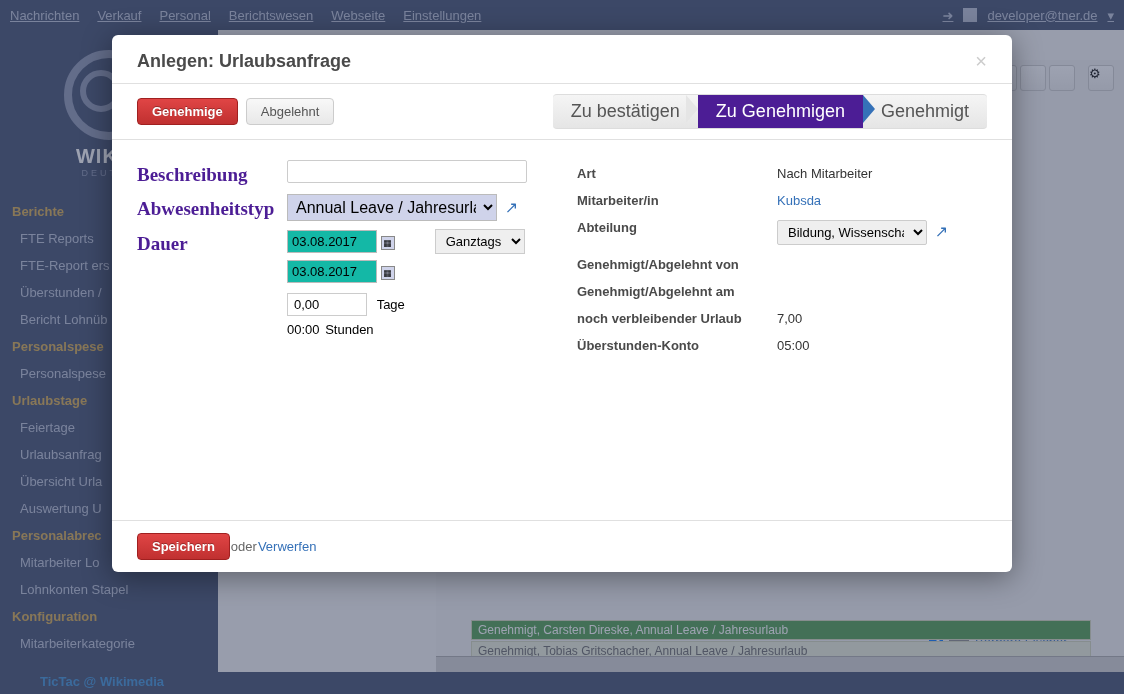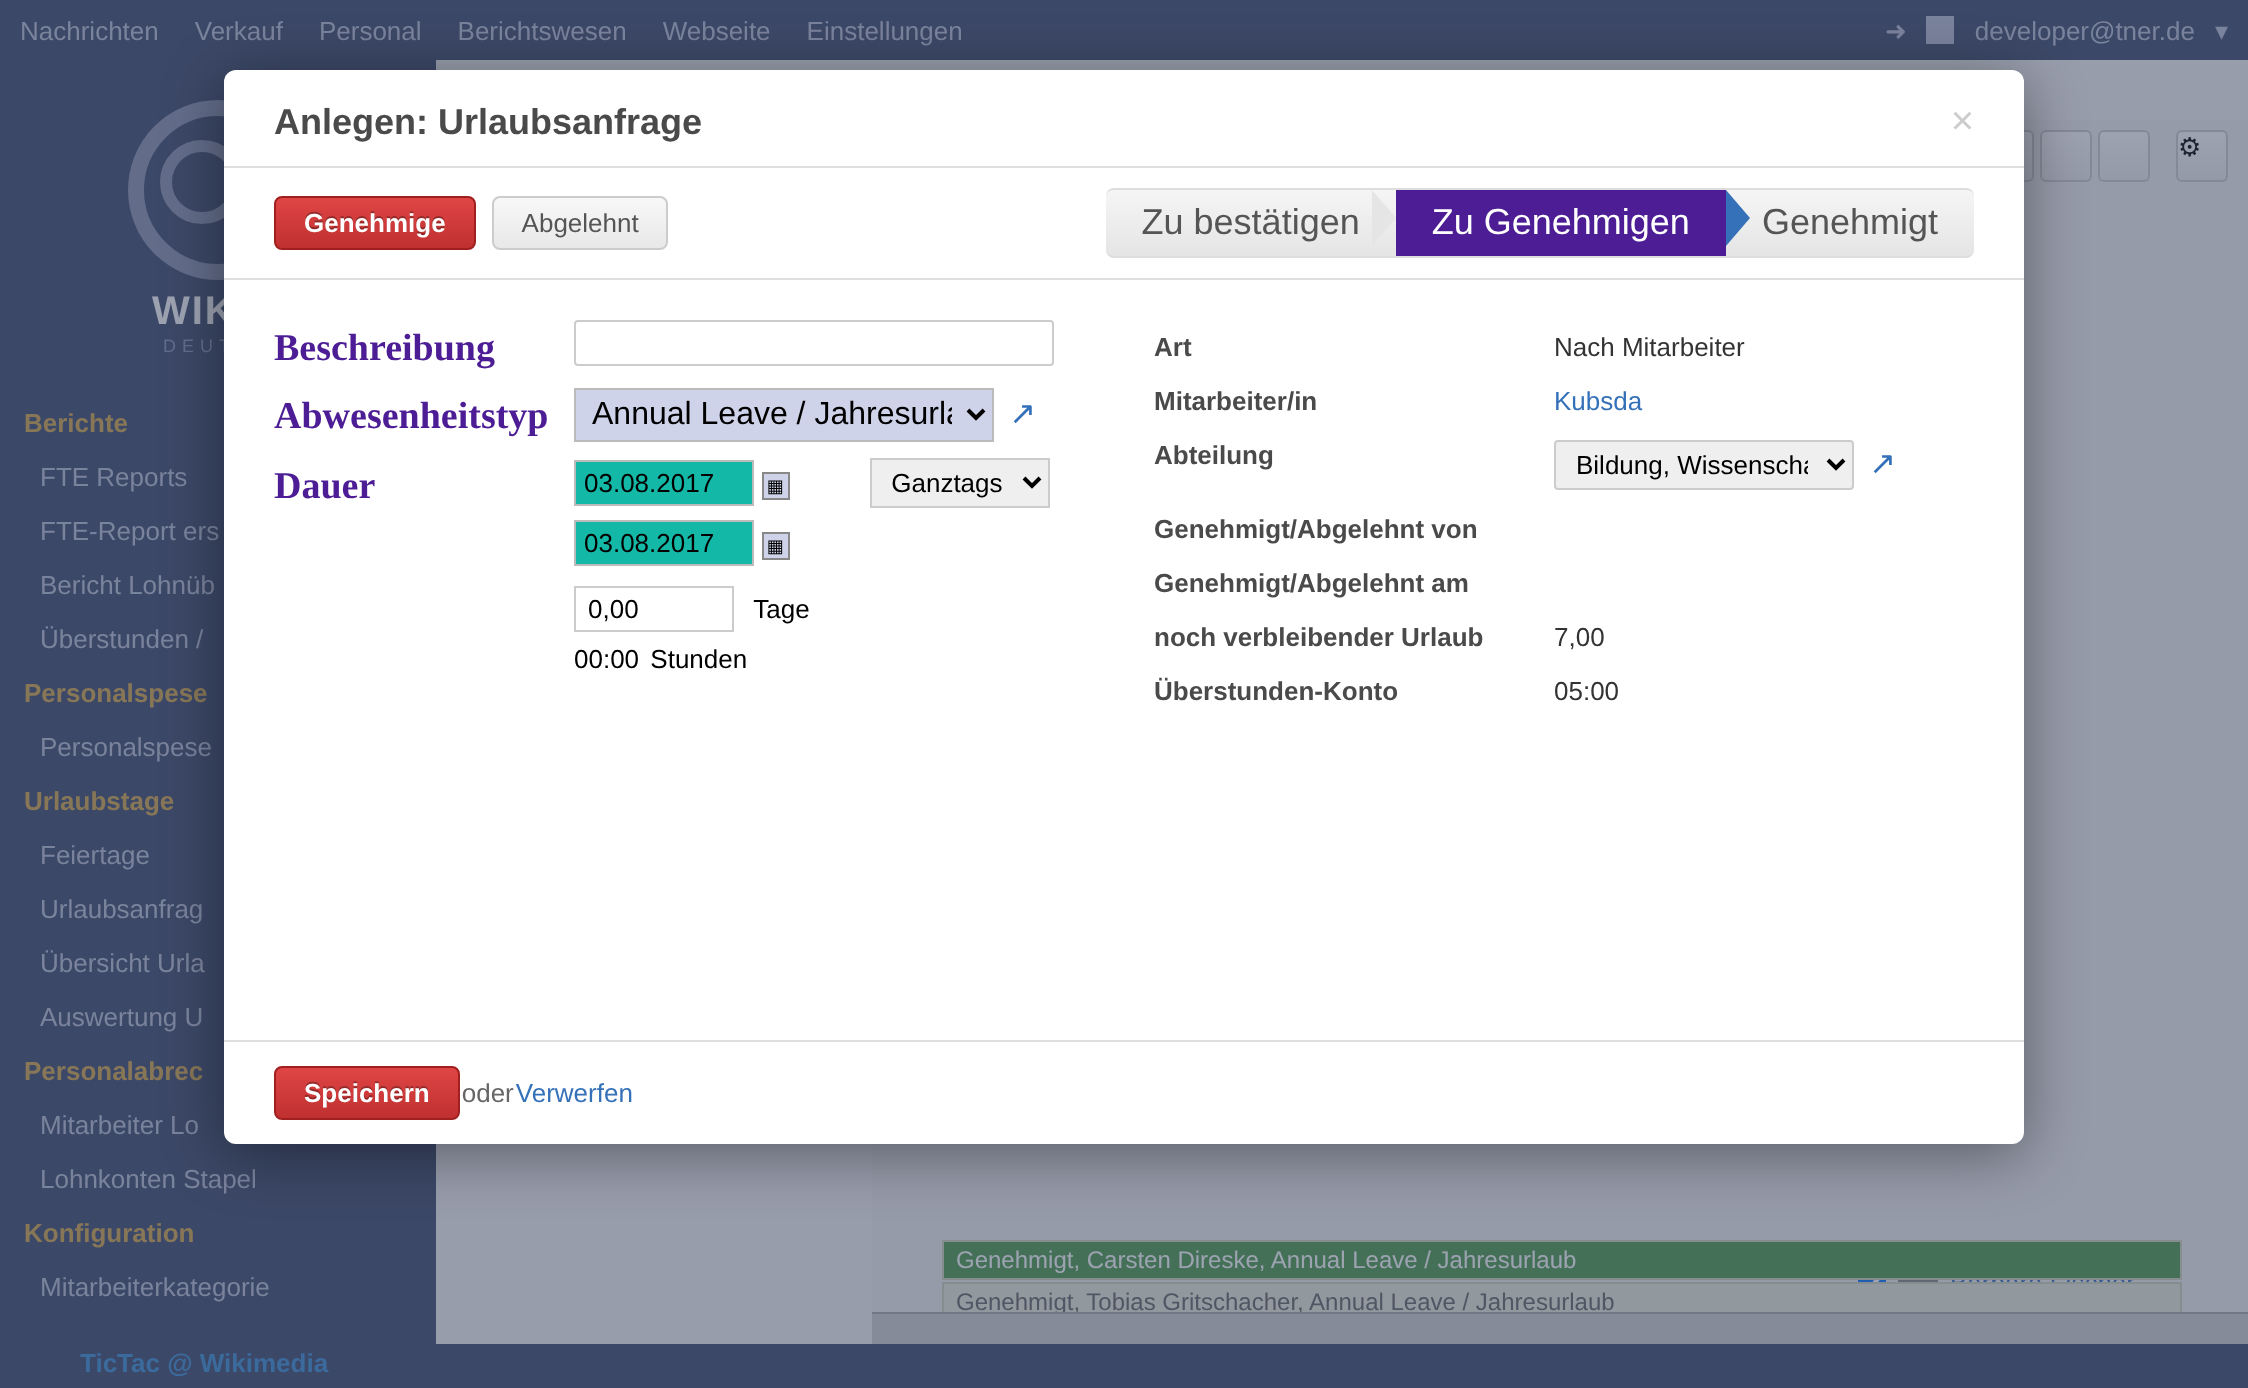--- a/index.html
+++ b/index.html
@@ -1,17 +1,17 @@
 <!DOCTYPE html>
 <html><head>
 <meta charset="utf-8">
 <style>
 * { box-sizing: border-box; margin: 0; padding: 0; }
 body { font-family: Arial, sans-serif; font-size: 13px; background: #e8e8e8; overflow: hidden; width: 1124px; height: 694px; position: relative; }
-.topbar { background: #3d4a6b; height: 30px; display: flex; align-items: center; padding: 0 10px; color: #b8c0d4; font-size: 13px; }
+.topbar { background: #3d4a6b; height: 30px; display: flex; align-items: center; padding: 0 10px; color: #b8c0d4; font-size: 13px; text-decoration: underline; }
 .topbar-menu { display: flex; gap: 18px; }
 .topbar-menu span { cursor: pointer; }
 .topbar-right { margin-left: auto; display: flex; align-items: center; gap: 10px; }
 .user-icon { width: 14px; height: 14px; background: #b8c0d4; display: inline-block; }
 .main-bg { display: flex; height: calc(100% - 30px); background: #3d4a6b; }
 .sidebar { width: 218px; background: #3d4a6b; padding: 10px 0; color: #ccc; overflow: hidden; }
 .logo { text-align: center; padding: 10px 0 20px; }
 .logo-circle { width: 90px; height: 90px; border: 8px solid #8a94b0; border-radius: 50%; margin: 0 auto; position: relative; }
 .logo-circle::before { content: ""; position: absolute; width: 30px; height: 30px; border: 6px solid #8a94b0; border-radius: 50%; top: 12px; left: 8px; }
 .logo-text { color: #fff; font-weight: bold; font-size: 20px; margin-top: 5px; letter-spacing: 1px;}
@@ -93,22 +93,22 @@
   <div class="sidebar">
     <div class="logo">
       <div class="logo-circle"></div>
       <div class="logo-text">WIKIM</div>
       <div class="logo-sub">DEUTSC</div>
     </div>
     <div id="sidebar-items">
         <div class="side-section">Berichte</div>
         <div class="side-item">FTE Reports</div>
         <div class="side-item">FTE-Report ers</div>
+        <div class="side-item">Überstunden /</div>
         <div class="side-item">Bericht Lohnüb</div>
-        <div class="side-item">Überstunden /</div>
         <div class="side-section">Personalspese</div>
         <div class="side-item">Personalspese</div>
         <div class="side-section">Urlaubstage</div>
         <div class="side-item">Feiertage</div>
         <div class="side-item">Urlaubsanfrag</div>
         <div class="side-item">Übersicht Urla</div>
         <div class="side-item">Auswertung U</div>
         <div class="side-section">Personalabrec</div>
         <div class="side-item">Mitarbeiter Lo</div>
         <div class="side-item">Lohnkonten Stapel</div>

